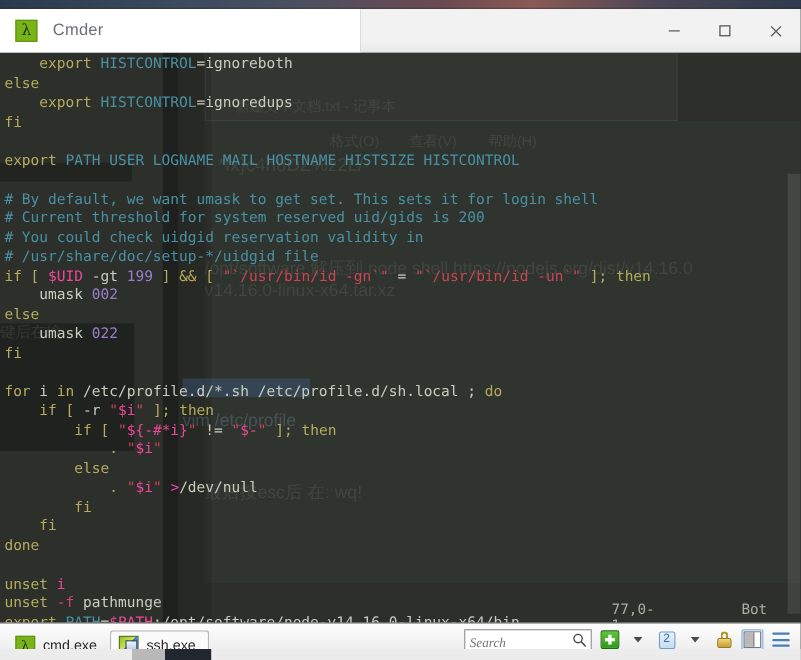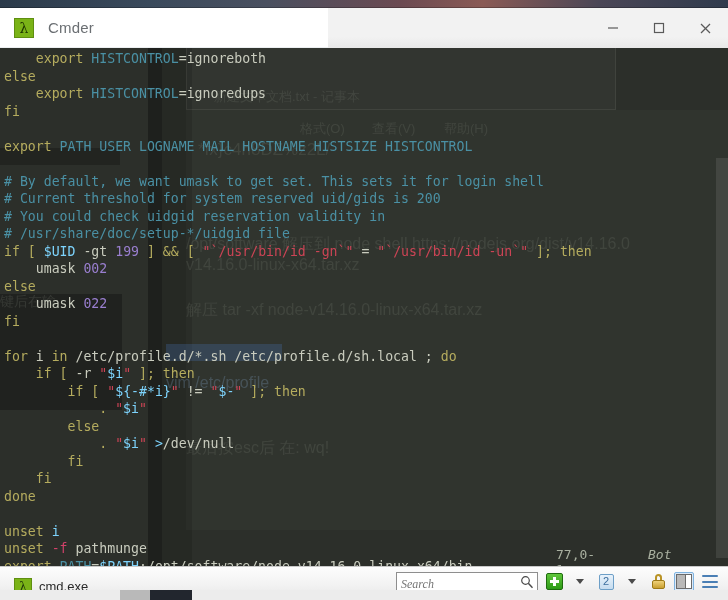--- a/index.html
+++ b/index.html
@@ -108,35 +108,35 @@
   
   #code {
     position:absolute; left:0; top:0; width:728px; height:416px;
     font-family:"DejaVu Sans Mono", monospace;
     font-size:13.2px; line-height:17.5px;
     white-space:pre;
     padding:2px 0 0 4px;
   }
   #code .line { height:17.5px; }
   .c-kw   { color:#b5ac5e; }     
-  .c-var  { color:#7dd3fc; }     
+  .c-var  { color:#ec4899; }     
   .c-id   { color:#4a90a4; }     
   .c-num  { color:#9a7fd0; }     
   .c-str  { color:#cc4455; }     
   .c-opt  { color:#d2426a; }     
   .c-plain{ color:#c9ccbe; }
 
   
   #vimstatus {
     position:absolute; left:0; bottom:0; width:588px; height:20px;
     font-family:"DejaVu Sans Mono", monospace; font-size:13px;
     color:#a9b0a0;
   }
   #vimstatus .ruler { position:absolute; left:556px; top:1px; }
-  #vimstatus .pos   { position:absolute; left:648px; top:1px;font-style:italic; }
+  #vimstatus .pos   { position:absolute; left:674px; top:1px; }
 
   
   #statusbar {
     position:absolute; left:0; bottom:0; width:728px; height:34px;
     background:linear-gradient(to bottom,#fdfdfd 0%,#f2f2f2 55%,#e6e6e6 100%);
     border-top:1px solid #c9c9c9;
     display:flex; align-items:flex-end;
   }
   .tabs { display:flex; align-items:flex-end; height:34px; padding-left:6px; }
   .tab {
@@ -164,21 +164,21 @@
     content:""; position:absolute; left:5px; top:3px; width:9px; height:12px;
     background:linear-gradient(180deg,#f0f4ff 0%,#9fb6d8 100%);
     border:1px solid #33537d;
   }
 
   .sb-right {
     margin-left:auto; display:flex; align-items:center; gap:6px;
     height:34px; padding:0 8px 3px 0;
   }
   .search-wrap {
-    position:relative; width:142px; height:20px;
+    position:relative; width:116px; height:20px;
     background:#fff; border:1px solid #8e8e8e;
   }
   .search-wrap input {
     width:96px; height:18px; border:0; outline:0; background:transparent;
     font-family:"Liberation Serif", serif; font-style:italic;
     font-size:12px; color:#555; padding-left:4px;
   }
   .search-wrap .mag { position:absolute; right:3px; top:2px; }
   .sb-icon { width:20px; height:20px; display:flex; align-items:center; justify-content:center; position:relative; }
   .sb-icon.boxed { border:1px solid #7fb3e0; background:#dceaf8; border-radius:2px; }
@@ -275,40 +275,43 @@
       <div class="selbar2"></div>
       <div class="selbar"></div>
       <div class="scroll"></div>
       <div class="g" style="left:214px;top:40px;font-size:13px;">新建文本文档.txt - 记事本</div>
       <div class="g" style="left:300px;top:72px;font-size:13px;">格式(O)</div>
       <div class="g" style="left:372px;top:72px;font-size:13px;">查看(V)</div>
       <div class="g" style="left:444px;top:72px;font-size:13px;">帮助(H)</div>
       <div class="g" style="left:198px;top:92px;font-size:17px;text-align:right;">*fx}c4h8DZ%z2L/</div>
       <div class="g" style="left:186px;top:186px;font-size:16px;">/opt/software 解压到    node    shell https://nodejs.org/dist/v14.16.0</div>
       <div class="g" style="left:186px;top:208px;font-size:16px;">v14.16.0-linux-x64.tar.xz</div>
-      <div class="g" style="left:186px;top:252px;font-size:16px;">解压 tar -xf node-v14.16.0-linux-x64.tar.xz</div>
       <div class="g" style="left:166px;top:298px;font-size:16px;color:rgba(150,190,235,.22);margin-top:28px;">vim /etc/profile</div>
       <div class="g" style="left:186px;top:390px;font-size:16px;">最后按esc后 在: wq!</div>
       <div class="g" style="left:0px;top:245px;font-size:14px;color:rgba(200,205,195,.13);">键后在输</div>
     </div>
 
     <div id="code"><div class="line"><span class="c-kw">    export </span><span class="c-id">HISTCONTROL</span><span class="c-plain">=</span><span class="c-plain">ignoreboth</span></div><div class="line"><span class="c-kw">else</span></div><div class="line"><span class="c-kw">    export </span><span class="c-id">HISTCONTROL</span><span class="c-plain">=</span><span class="c-plain">ignoredups</span></div><div class="line"><span class="c-kw">fi</span></div><div class="line">&nbsp;</div><div class="line"><span class="c-kw">export </span><span class="c-id">PATH USER LOGNAME MAIL HOSTNAME HISTSIZE HISTCONTROL</span></div><div class="line">&nbsp;</div><div class="line"><span class="c-id"># By default, we want umask to get set. This sets it for login shell</span></div><div class="line"><span class="c-id"># Current threshold for system reserved uid/gids is 200</span></div><div class="line"><span class="c-id"># You could check uidgid reservation validity in</span></div><div class="line"><span class="c-id"># /usr/share/doc/setup-*/uidgid file</span></div><div class="line"><span class="c-kw">if </span><span class="c-kw">[ </span><span class="c-var">$UID</span><span class="c-plain"> -gt </span><span class="c-num">199</span><span class="c-kw"> ] </span><span class="c-kw">&amp;&amp; </span><span class="c-kw">[ </span><span class="c-str">"`</span><span class="c-str">/usr/bin/id -gn</span><span class="c-str">`" </span><span class="c-plain">= </span><span class="c-str">"`</span><span class="c-str">/usr/bin/id -un</span><span class="c-str">`" </span><span class="c-kw">]; </span><span class="c-kw">then</span></div><div class="line"><span class="c-plain">    umask </span><span class="c-num">002</span></div><div class="line"><span class="c-kw">else</span></div><div class="line"><span class="c-plain">    umask </span><span class="c-num">022</span></div><div class="line"><span class="c-kw">fi</span></div><div class="line">&nbsp;</div><div class="line"><span class="c-kw">for </span><span class="c-plain">i </span><span class="c-kw">in </span><span class="c-plain">/etc/profile.d/*.sh /etc/profile.d/sh.local ; </span><span class="c-kw">do</span></div><div class="line"><span class="c-kw">    if </span><span class="c-kw">[ </span><span class="c-plain">-r </span><span class="c-str">"</span><span class="c-var">$i</span><span class="c-str">" </span><span class="c-kw">]; </span><span class="c-kw">then</span></div><div class="line"><span class="c-kw">        if </span><span class="c-kw">[ </span><span class="c-str">"</span><span class="c-var">${-#*i}</span><span class="c-str">" </span><span class="c-plain">!= </span><span class="c-str">"</span><span class="c-var">$-</span><span class="c-str">" </span><span class="c-kw">]; </span><span class="c-kw">then</span></div><div class="line"><span class="c-kw">            . </span><span class="c-str">"</span><span class="c-var">$i</span><span class="c-str">"</span></div><div class="line"><span class="c-kw">        else</span></div><div class="line"><span class="c-kw">            . </span><span class="c-str">"</span><span class="c-var">$i</span><span class="c-str">" </span><span class="c-var">&gt;</span><span class="c-plain">/dev/null</span></div><div class="line"><span class="c-kw">        fi</span></div><div class="line"><span class="c-kw">    fi</span></div><div class="line"><span class="c-kw">done</span></div><div class="line">&nbsp;</div><div class="line"><span class="c-kw">unset </span><span class="c-var">i</span></div><div class="line"><span class="c-kw">unset </span><span class="c-opt">-f </span><span class="c-plain">pathmunge</span></div><div class="line"><span class="c-kw">export </span><span class="c-id">PATH</span><span class="c-plain">=</span><span class="c-var">$PATH</span><span class="c-plain">:/opt/software/node-v14.16.0-linux-x64/bin</span></div></div>
 
     <div id="vimstatus">
       <span class="ruler">77,0-1</span>
       <span class="pos">Bot</span>
     </div>
   </div>
 
   <div id="statusbar">
 
     <div class="tabs">
       <div class="tab">
         <span class="tab-ico ico-lambda">λ</span>
         <span>cmd.exe</span>
+      </div>
+      <div class="tab active">
+        <span class="tab-ico ico-ssh"></span>
+        <span>ssh.exe</span>
       </div>
     </div>
 
     <div class="sb-right">
 
       <div class="search-wrap">
         <input type="text" placeholder="Search" style="">
         <svg class="mag" width="14" height="14" viewBox="0 0 14 14">
           <circle cx="5.5" cy="5.5" r="3.8" fill="none" stroke="#4a4a4a" stroke-width="1.2"></circle>
           <line x1="8.3" y1="8.3" x2="12.5" y2="12.8" stroke="#4a4a4a" stroke-width="1.4"></line>

